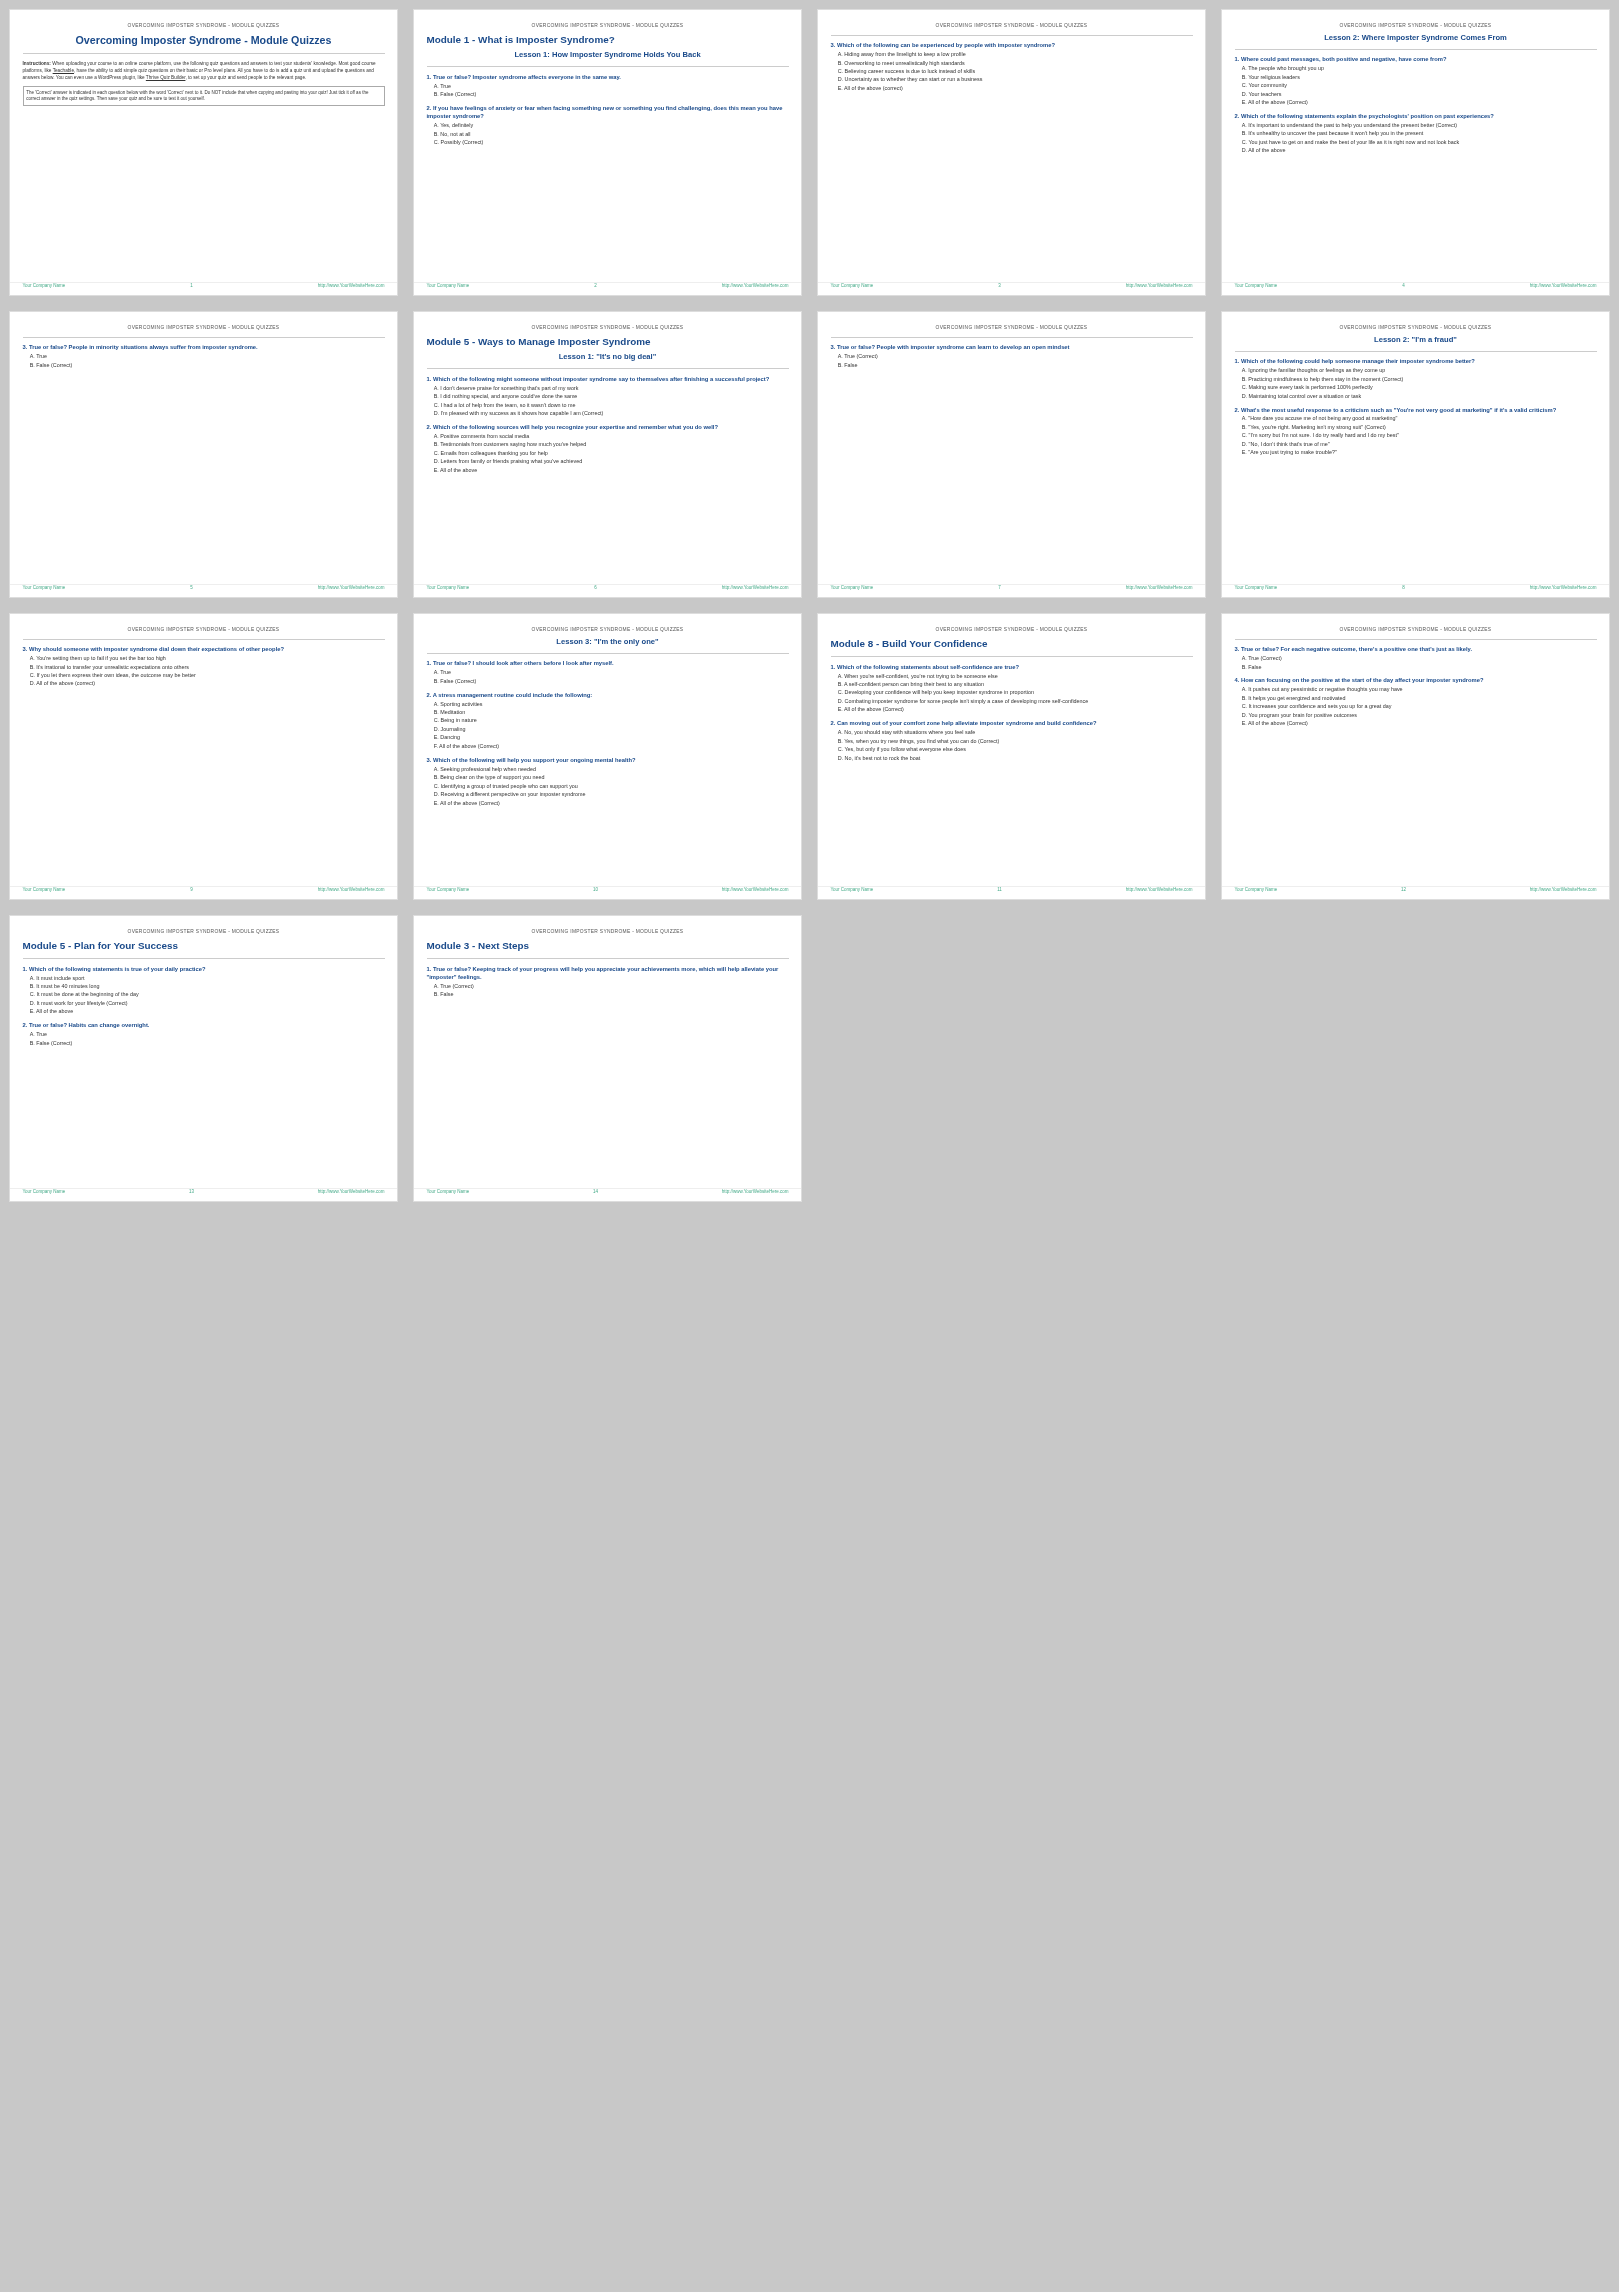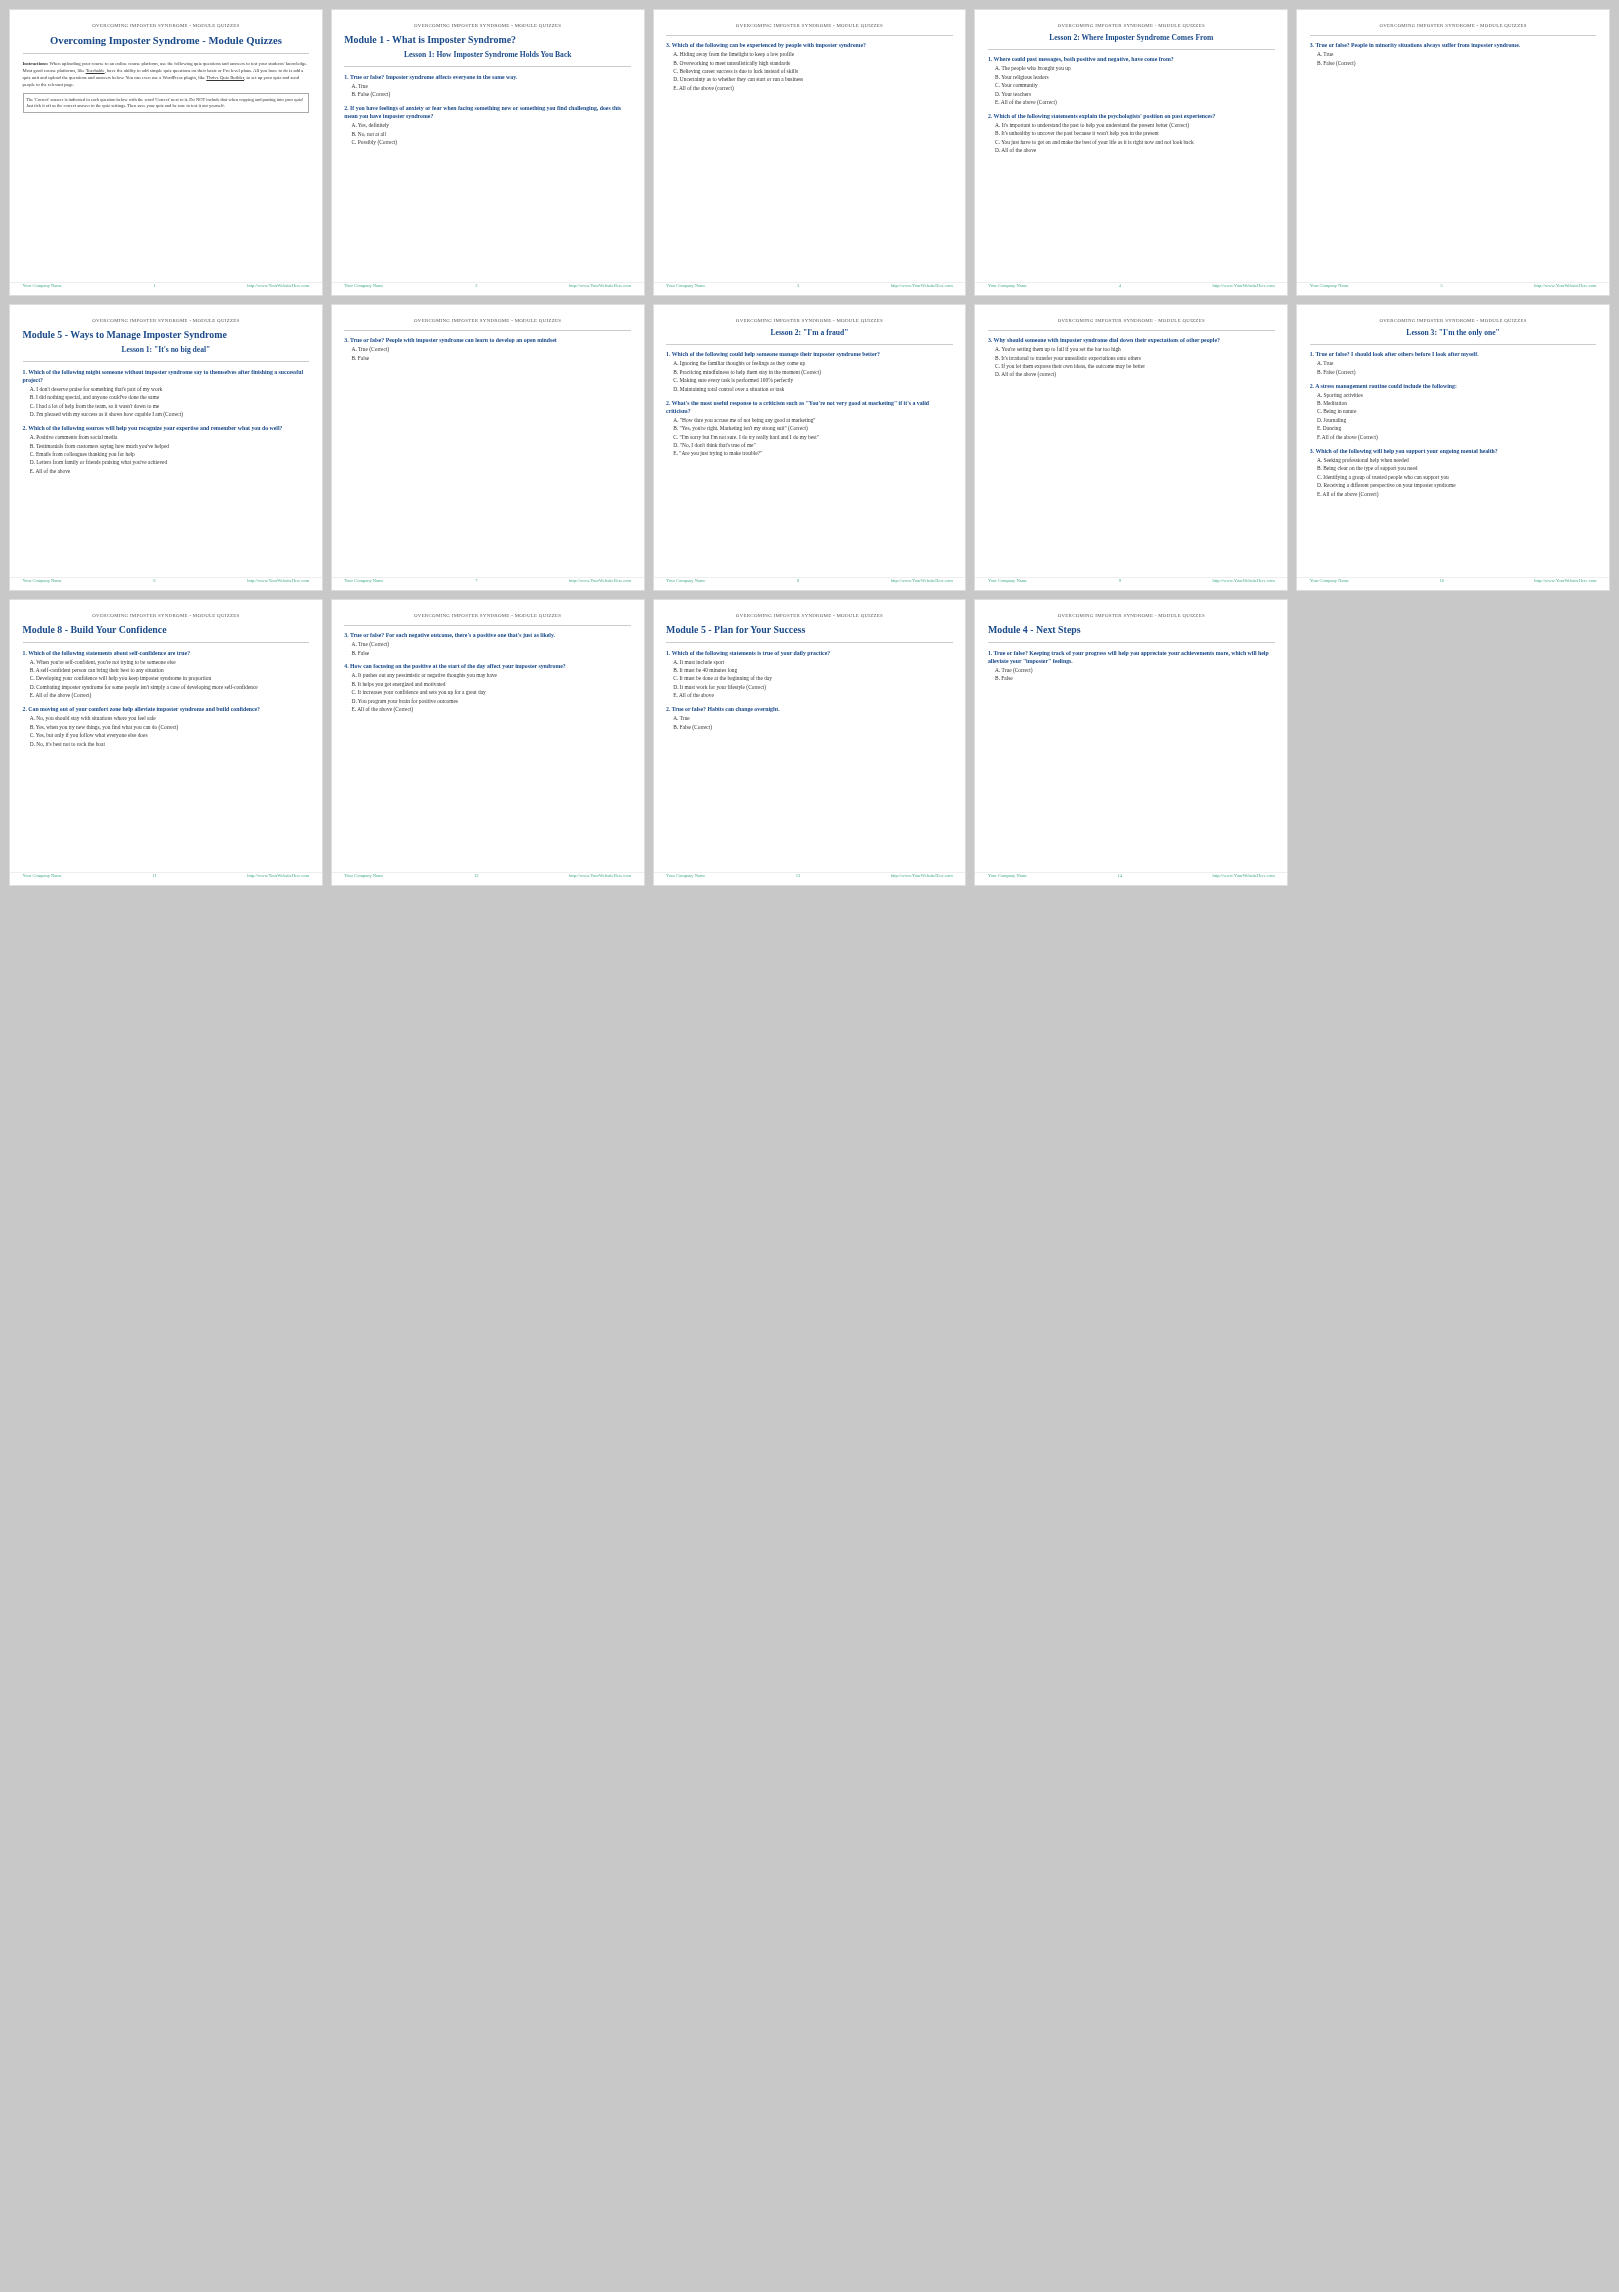--- a/index.html
+++ b/index.html
@@ -3,23 +3,22 @@
   <meta charset="utf-8">
   <style>
     * { box-sizing: border-box; margin: 0; padding: 0; }
     body {
       font-family: Arial, sans-serif;
       background: #c8c8c8;
       padding: 9px;
     }
     .grid {
       display: grid;
-      grid-template-columns: repeat(5, 1fr);
-      gap: 8px;
-      font-family: Liberation Serif, serif;
+      grid-template-columns: repeat(4, 1fr);
+      gap: 15px;
     }
     .slide {
       background: #fff;
       border: 0.9px solid #ddd;
       padding: 12.5px 12.5px 27px 12.5px;
       position: relative;
       min-height: 287px;
       font-size: 5.8px;
       line-height: 1.4;
     }
@@ -391,21 +390,21 @@
     </div>
     <div class="slide-footer">
       <span>Your Company Name</span>
       <span>13</span>
       <span>http://www.YourWebsiteHere.com</span>
     </div>
   </div>
 
   <div class="slide">
     <div class="subtitle">OVERCOMING IMPOSTER SYNDROME - MODULE QUIZZES</div>
-    <div class="module-title">Module 4 - Next Steps</div>
+    <div class="module-title">Module 3 - Next Steps</div>
     <hr class="slide-divider">
     <div class="q-block">
       <div class="q-text">1. True or false? Keeping track of your progress will help you appreciate your achievements more, which will help alleviate your "imposter" feelings.</div>
       <div class="q-option">A. True (Correct)</div>
       <div class="q-option">B. False</div>
     </div>
     <div class="slide-footer">
       <span>Your Company Name</span>
       <span>14</span>
       <span>http://www.YourWebsiteHere.com</span>

